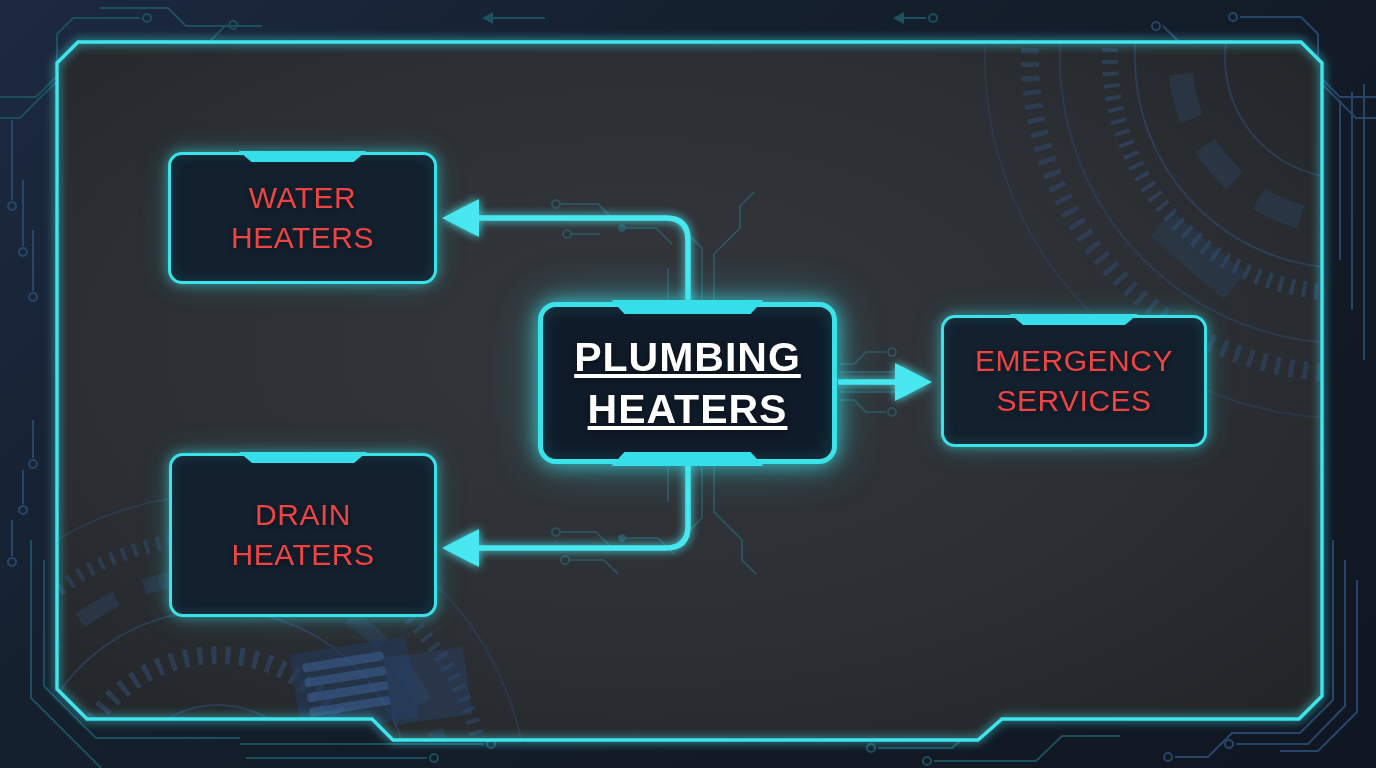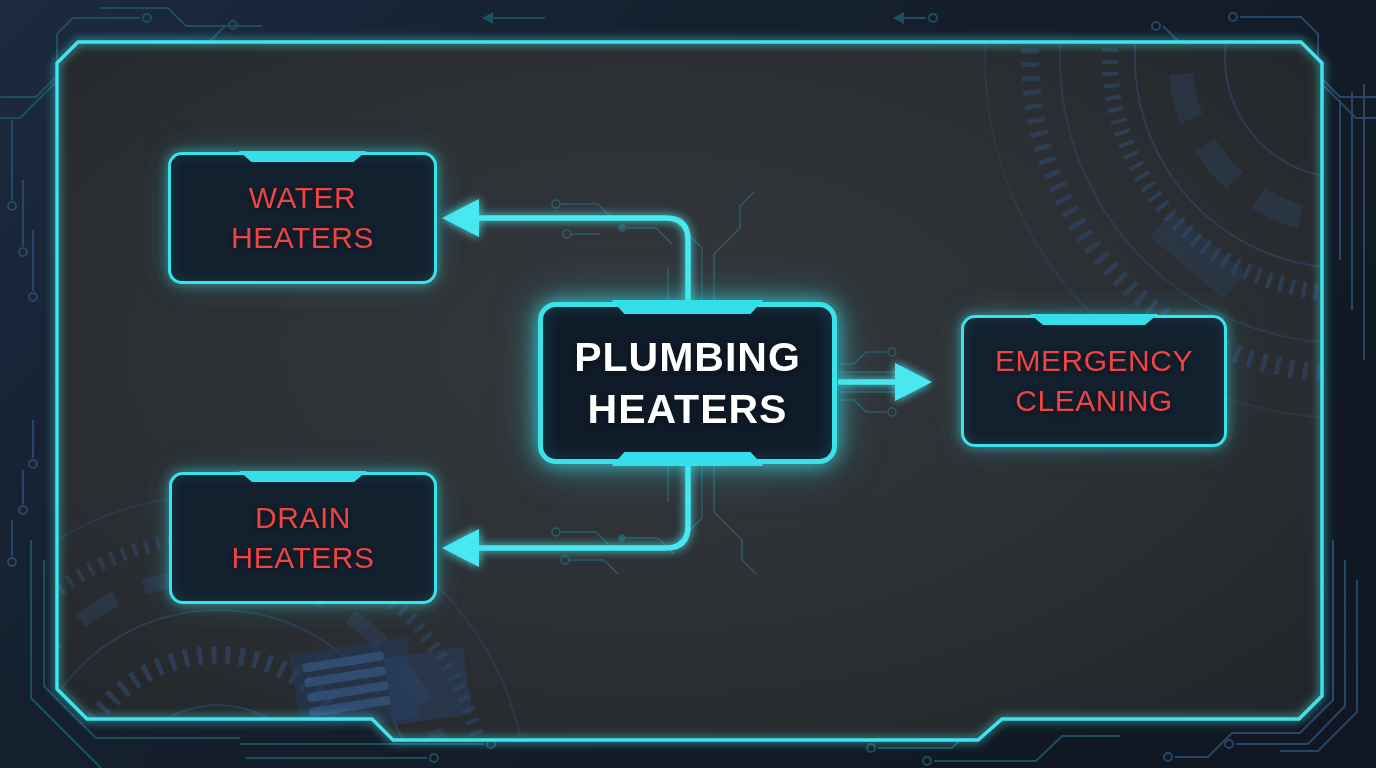--- a/index.html
+++ b/index.html
@@ -17,34 +17,34 @@
     display:flex;flex-direction:column;align-items:center;justify-content:center;
   }
   .node .label{
     color:#ef4444;font-size:30px;line-height:40px;font-weight:400;letter-spacing:.5px;
     text-align:center;text-shadow:0 2px 6px rgba(0,0,0,.45);
   }
   .node.center{
     background:#101b29;border-width:5px;border-radius:18px;
     box-shadow:0 0 20px rgba(58,226,234,.8),0 0 48px rgba(58,226,234,.35),inset 0 0 18px rgba(58,226,234,.18);
   }
-  .node.center .label{font-size:41px;line-height:52px;font-weight:700;color:#ffffff;letter-spacing:1px;}
+  .node.center .label{font-size:41px;line-height:52px;font-weight:700;color:#ffffff;letter-spacing:1px;text-decoration:underline;}
   .tab{
     position:absolute;left:50%;transform:translateX(-50%);
     background:#35dee8;filter:drop-shadow(0 0 6px rgba(53,222,232,.85));
   }
   .tab.top{top:-4px;width:128px;height:11px;
     clip-path:polygon(0 0,100% 0,calc(100% - 13px) 100%,13px 100%);}
   .node.center .tab.top{top:-7px;width:152px;height:14px;}
   .node.center .tab.bottom{bottom:-7px;width:152px;height:14px;
     clip-path:polygon(13px 0,calc(100% - 13px) 0,100% 100%,0 100%);}
   
   #node-water{left:168px;top:152px;width:269px;height:132px;}
-  #node-drain{left:169px;top:472px;width:268px;height:132px;}
-  #node-emergency{left:941px;top:315px;width:266px;height:132px;margin-left:20px;}
+  #node-drain{left:169px;top:453px;width:268px;height:164px;}
+  #node-emergency{left:941px;top:315px;width:266px;height:132px;}
   #node-center{left:538px;top:302px;width:299px;height:162px;}
 </style>
 </head>
 <body>
 
 <div id="stage">
 
   <svg id="decor" width="1376" height="768" viewBox="0 0 1376 768">
     <defs>
       <radialGradient id="panelGrad" cx="46%" cy="44%" r="72%">
@@ -211,16 +211,16 @@
 
   <div class="node" id="node-drain">
     <div class="tab top"></div>
     <div class="label">DRAIN</div>
     <div class="label">HEATERS</div>
   </div>
 
   <div class="node" id="node-emergency">
     <div class="tab top"></div>
     <div class="label">EMERGENCY</div>
-    <div class="label">CLEANING</div>
+    <div class="label">SERVICES</div>
   </div>
 
 </div>
 
 </body></html>

